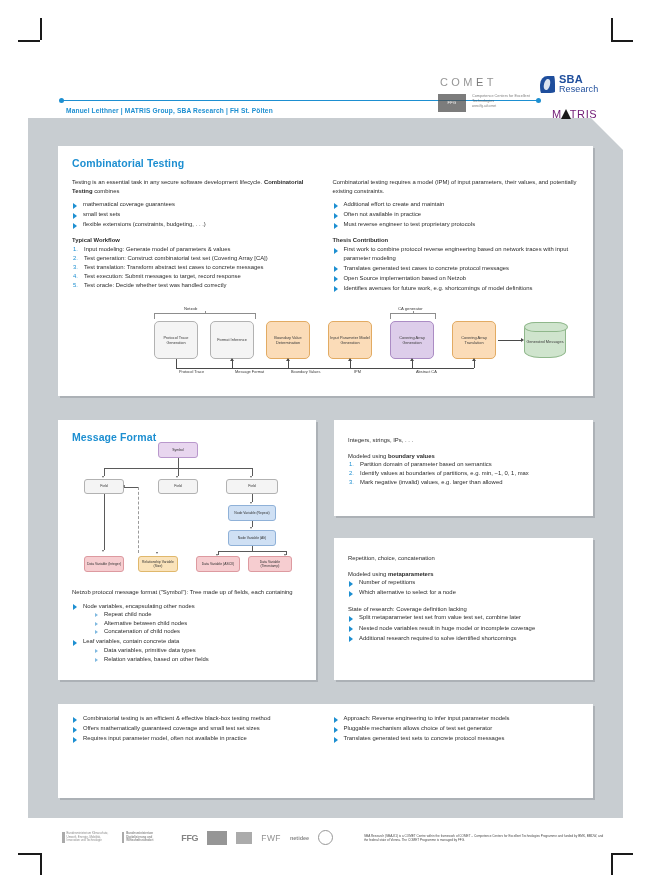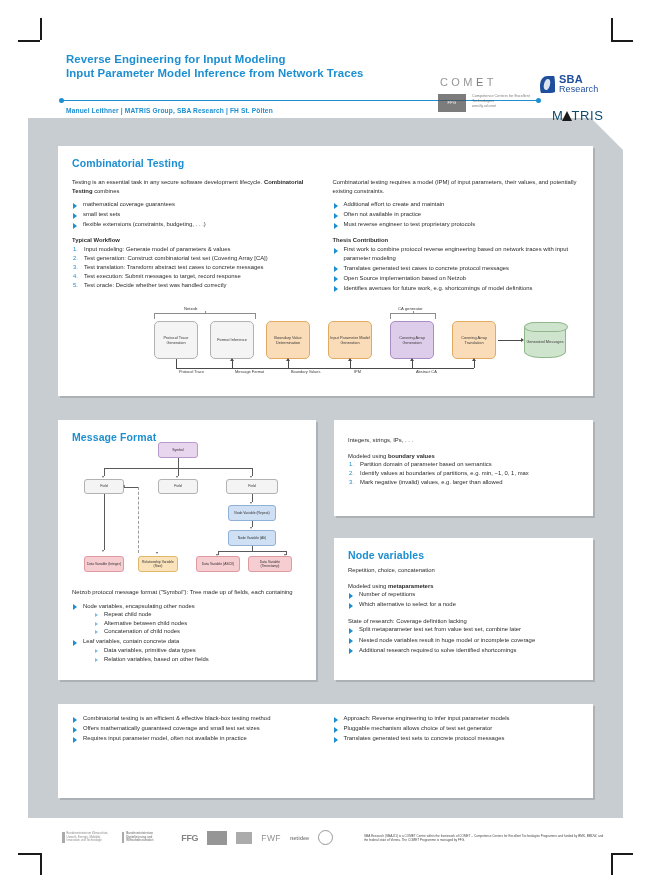--- a/index.html
+++ b/index.html
@@ -42,22 +42,22 @@
   .comet-sub{position:absolute;left:42px;top:26px;font-size:3.8px;color:#4b4b4b;
              line-height:5.2px;width:66px;}
   .sba{position:absolute;left:110px;top:6px;display:flex;align-items:center;gap:4px;}
   .sba-mark{width:15px;height:17px;background:#1f4e9c;
             border-radius:55% 8% 55% 8%/ 55% 55% 8% 55%;position:relative;}
   .sba-mark:after{content:"";position:absolute;left:4px;top:3px;width:6px;height:11px;
             border-radius:50%/60%;background:#ffffff;opacity:.85;transform:rotate(14deg);}
   .sba-txt b{display:block;font-size:11px;color:#1f4e9c;line-height:10px;letter-spacing:.2px;}
   .sba-txt s{display:block;font-size:9px;color:#1f4e9c;text-decoration:none;
              line-height:10px;letter-spacing:.1px;}
-  .matris{position:absolute;left:122px;top:40px;font-size:13px;letter-spacing:.6px;
-          color:#0c4a6e;font-weight:500;}
+  .matris{position:absolute;left:122px;top:40px;font-size:11px;letter-spacing:.6px;
+          color:#701a75;font-weight:500;}
   .matris .tri{display:inline-block;width:0;height:0;position:relative;top:1px;
      border-left:5px solid transparent;border-right:5px solid transparent;
      border-bottom:10px solid #1a1a1a;margin:0 -1px;}
 
   
   .card{position:absolute;background:#ffffff;}
   .card h2{margin:0;color:#1d8fd1;font-size:10.5px;font-weight:bold;letter-spacing:.1px;}
   .card p,.card li,.card div.tx{font-size:5.9px;line-height:8.6px;color:#2b2b2b;}
   .lead{margin:0 0 5px 0;}
   .sub-h{font-weight:bold;font-size:5.9px;margin:0 0 2px 0;color:#2b2b2b;}
@@ -167,24 +167,20 @@
     <i class="v" style="left:22px;top:0;"></i>
 </div>
 <div class="cmark" style="left:611px;top:853px;">
   <i class="h" style="left:0;top:0;"></i>
     <i class="v" style="left:0;top:0;"></i>
 </div>
 
 <div id="gray-backdrop"></div>
 
 <div id="header">
-  <div id="title-block">
-    <div class="title-l1">Reverse Engineering for Input Modeling</div>
-    <div class="title-l2">Input Parameter Model Inference from Network Traces</div>
-  </div>
   <div id="title-rule">
     <span class="dot l"></span>
     <span class="dot r"></span>
   </div>
   <div id="authors">Manuel Leithner | MATRIS Group, SBA Research | FH St. Pölten</div>
 
   <div id="logo-area">
     <div class="comet-wm lg"><span>COM</span><span class="acc">E</span><span>T</span></div>
     <div class="ffg-box lg">
       <span>FFG</span>
@@ -377,21 +373,20 @@
     <ol class="num">
       <li>Partition domain of parameter based on semantics</li>
       <li>Identify values at boundaries of partitions, e.g. min, −1, 0, 1, max</li>
       <li>Mark negative (invalid) values, e.g. larger than allowed</li>
     </ol>
   </div>
 </div>
 
 <div class="card shadow" id="card-nv">
   <div style="padding:11px 14px 0 14px;">
-    <h2>Node variables</h2>
     <p class="lead" style="margin-top:5px;">Repetition, choice, concatenation</p>
     <div class="tx" style="margin-top:7px;">
       <span>Modeled using </span><b>metaparameters</b>
     </div>
     <ul class="tri-list">
       <li>Number of repetitions</li>
       <li>Which alternative to select for a node</li>
     </ul>
     <div class="tx" style="margin-top:8px;">State of research: Coverage definition lacking</div>
     <ul class="tri-list">

